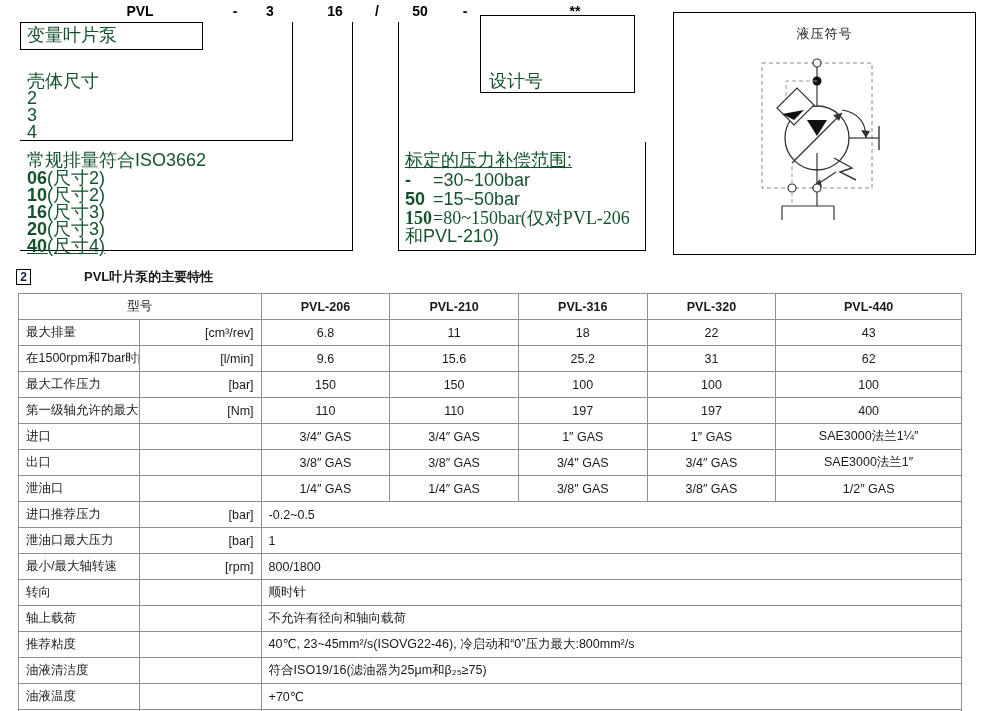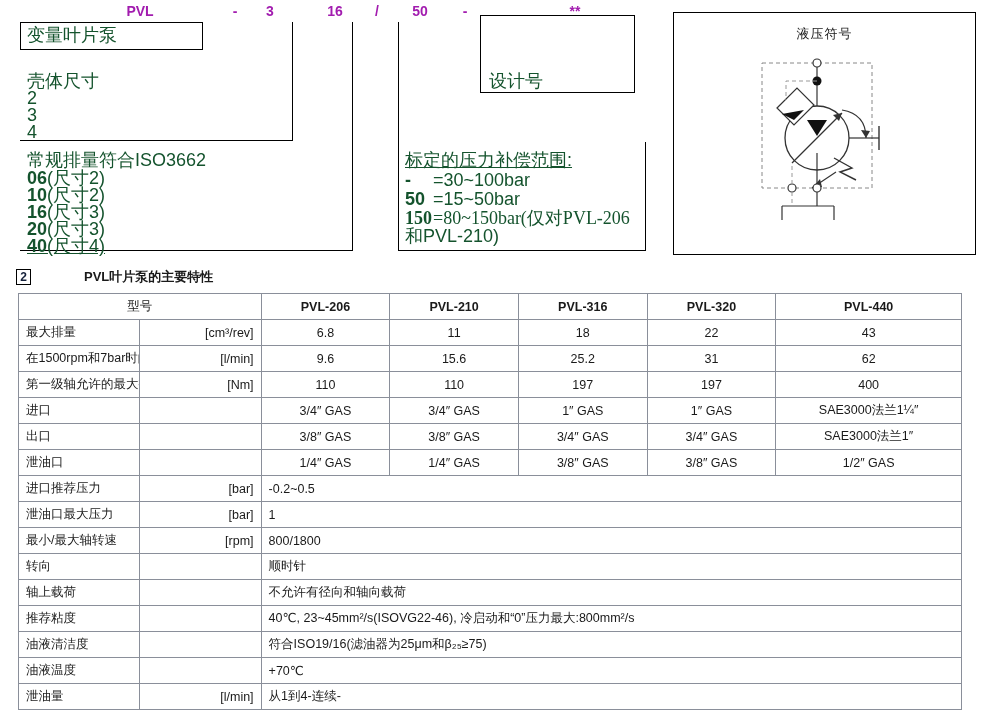--- a/index.html
+++ b/index.html
@@ -19,21 +19,21 @@
   
   #designation {
     position: absolute;
     left: 0; top: 0;
     width: 981px; height: 262px;
   }
   .code-label {
     position: absolute;
     font-weight: bold;
     font-size: 14px;
-    color: #a21caf;
+    color: #000000;
     text-align: center;
     white-space: nowrap;
   }
   .vline {
     position: absolute;
     width: 0;
     border-left: 1.3px solid #000;
   }
   .hline {
     position: absolute;
@@ -261,20 +261,29 @@
       <tr>
         <td class="c-name">在1500rpm和7bar时的流量</td>
         <td class="c-unit">[l/min]</td>
         <td class="c-val">9.6</td>
         <td class="c-val">15.6</td>
         <td class="c-val">25.2</td>
         <td class="c-val">31</td>
         <td class="c-val-wide">62</td>
       </tr>
       <tr>
+        <td class="c-name">最大工作压力</td>
+        <td class="c-unit">[bar]</td>
+        <td class="c-val">150</td>
+        <td class="c-val">150</td>
+        <td class="c-val">100</td>
+        <td class="c-val">100</td>
+        <td class="c-val-wide">100</td>
+      </tr>
+      <tr>
         <td class="c-name">第一级轴允许的最大扭矩</td>
         <td class="c-unit">[Nm]</td>
         <td class="c-val">110</td>
         <td class="c-val">110</td>
         <td class="c-val">197</td>
         <td class="c-val">197</td>
         <td class="c-val-wide">400</td>
       </tr>
       <tr>
         <td class="c-name">进口</td>

